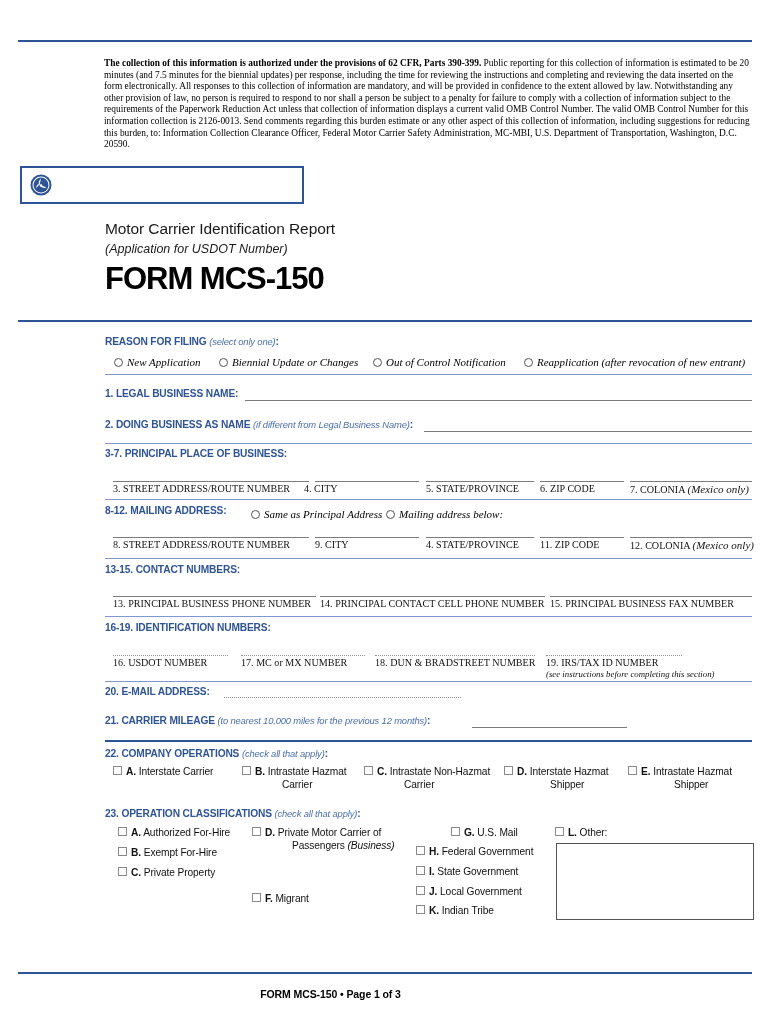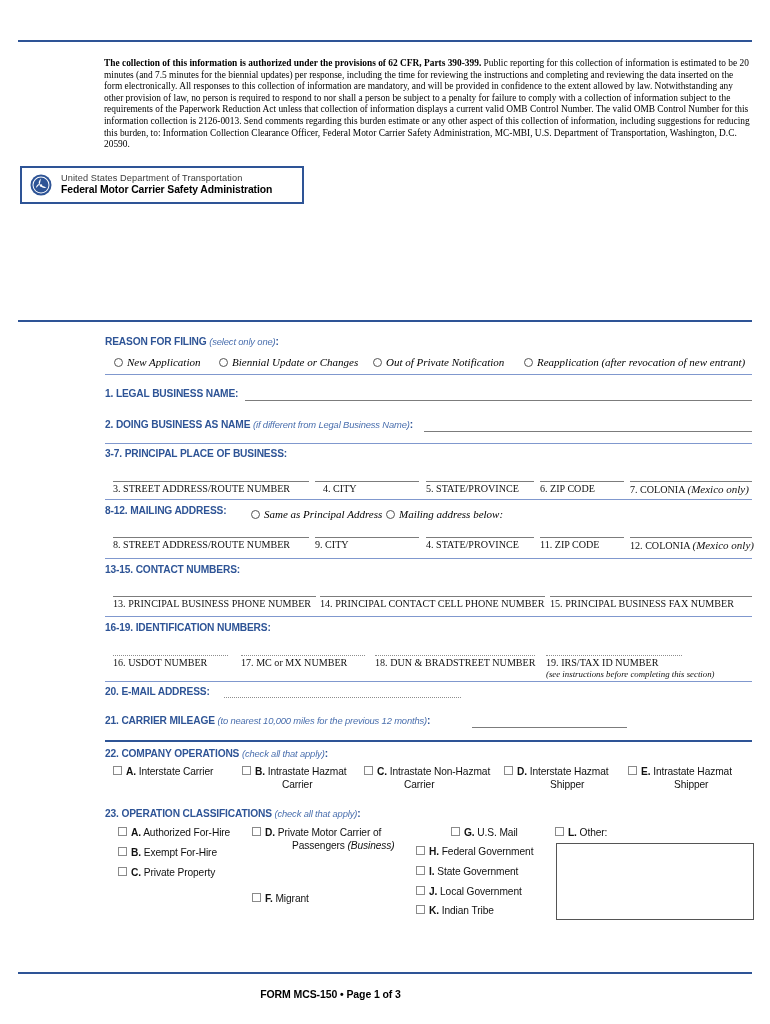--- a/index.html
+++ b/index.html
@@ -251,42 +251,43 @@
   <div class="agency-box">
     <svg class="dot-seal" viewBox="0 0 44 44">
       <circle cx="22" cy="22" r="21" fill="#2e5496"></circle>
       <circle cx="22" cy="22" r="17" fill="#ffffff"></circle>
       <circle cx="22" cy="22" r="15" fill="#2e5496"></circle>
       <path d="M22 9 C17 13 16 19 19 22 C20 18 21 14 22 9 Z" fill="#ffffff"></path>
       <path d="M33 27 C28 29 22 27 21 23 C25 24 29 25 33 27 Z" fill="#ffffff"></path>
       <path d="M12 28 C12 23 16 19 20 20 C17 23 14 26 12 28 Z" fill="#ffffff"></path>
       <circle cx="22" cy="23" r="2.6" fill="#ffffff"></circle>
     </svg>
-    <div class="agency-text">
-      <div class="agency-line1">United States Department of Transportation</div>
-      <div class="agency-line2">Federal Motor Carrier Safety Administration</div>
-    </div>
-  </div>
-
+  </div>
+
+  <div class="title-wrap">
+    <div class="title-1">Motor Carrier Identification Report</div>
+    <div class="title-2">(Application for USDOT Number)</div>
+    <div class="title-3">FORM MCS-150</div>
+  </div>
 
   <div class="rule-blue-thick" style="top:320px;"></div>
 
   <div class="sec-head" style="left:105px; top:336px;">
     <span>REASON FOR FILING</span>
     <span class="hint">(select only one)</span><span>:</span>
   </div>
 
   <div style="position:absolute; left:114px; top:352px;">
     <span class="radio"></span><span class="opt-serif">New Application</span>
   </div>
   <div style="position:absolute; left:219px; top:352px;">
     <span class="radio"></span><span class="opt-serif">Biennial Update or Changes</span>
   </div>
   <div style="position:absolute; left:373px; top:352px;">
-    <span class="radio"></span><span class="opt-serif">Out of Private Notification</span>
+    <span class="radio"></span><span class="opt-serif">Out of Control Notification</span>
   </div>
   <div style="position:absolute; left:524px; top:352px;">
     <span class="radio"></span><span class="opt-serif">Reapplication (after revocation of new entrant)</span>
   </div>
 
   <div class="rule-blue-thin" style="left:105px; top:374px; width:647px;"></div>
 
   <div class="sec-head" style="left:105px; top:388px;">1. LEGAL BUSINESS NAME:</div>
   <div class="fill-line" style="left:245px; top:400px; width:507px;"></div>
 
@@ -300,21 +301,21 @@
 
   <div class="sec-head" style="left:105px; top:448px;">3-7. PRINCIPAL PLACE OF BUSINESS:</div>
 
   <div class="fill-line" style="left:113px; top:481px; width:196px;"></div>
   <div class="fill-line" style="left:315px; top:481px; width:104px;"></div>
   <div class="fill-line" style="left:426px; top:481px; width:108px;"></div>
   <div class="fill-line" style="left:540px; top:481px; width:84px;"></div>
   <div class="fill-line" style="left:630px; top:481px; width:122px;"></div>
 
   <div class="fld-cap" style="left:113px; top:483px;">3. STREET ADDRESS/ROUTE NUMBER</div>
-  <div class="fld-cap" style="left:323px; top:483px;text-align:center;">4. CITY</div>
+  <div class="fld-cap" style="left:304px; top:483px;text-align:center;">4. CITY</div>
   <div class="fld-cap" style="left:426px; top:483px;">5. STATE/PROVINCE</div>
   <div class="fld-cap" style="left:540px; top:483px;">6. ZIP CODE</div>
   <div class="fld-cap" style="left:630px; top:483px;">
     <span>7. COLONIA</span>
     <span class="small-ital">(Mexico only)</span>
   </div>
 
   <div class="rule-blue-thin" style="left:105px; top:499px; width:647px;"></div>
 
   <div class="sec-head" style="left:105px; top:505px;">8-12. MAILING ADDRESS:</div>

